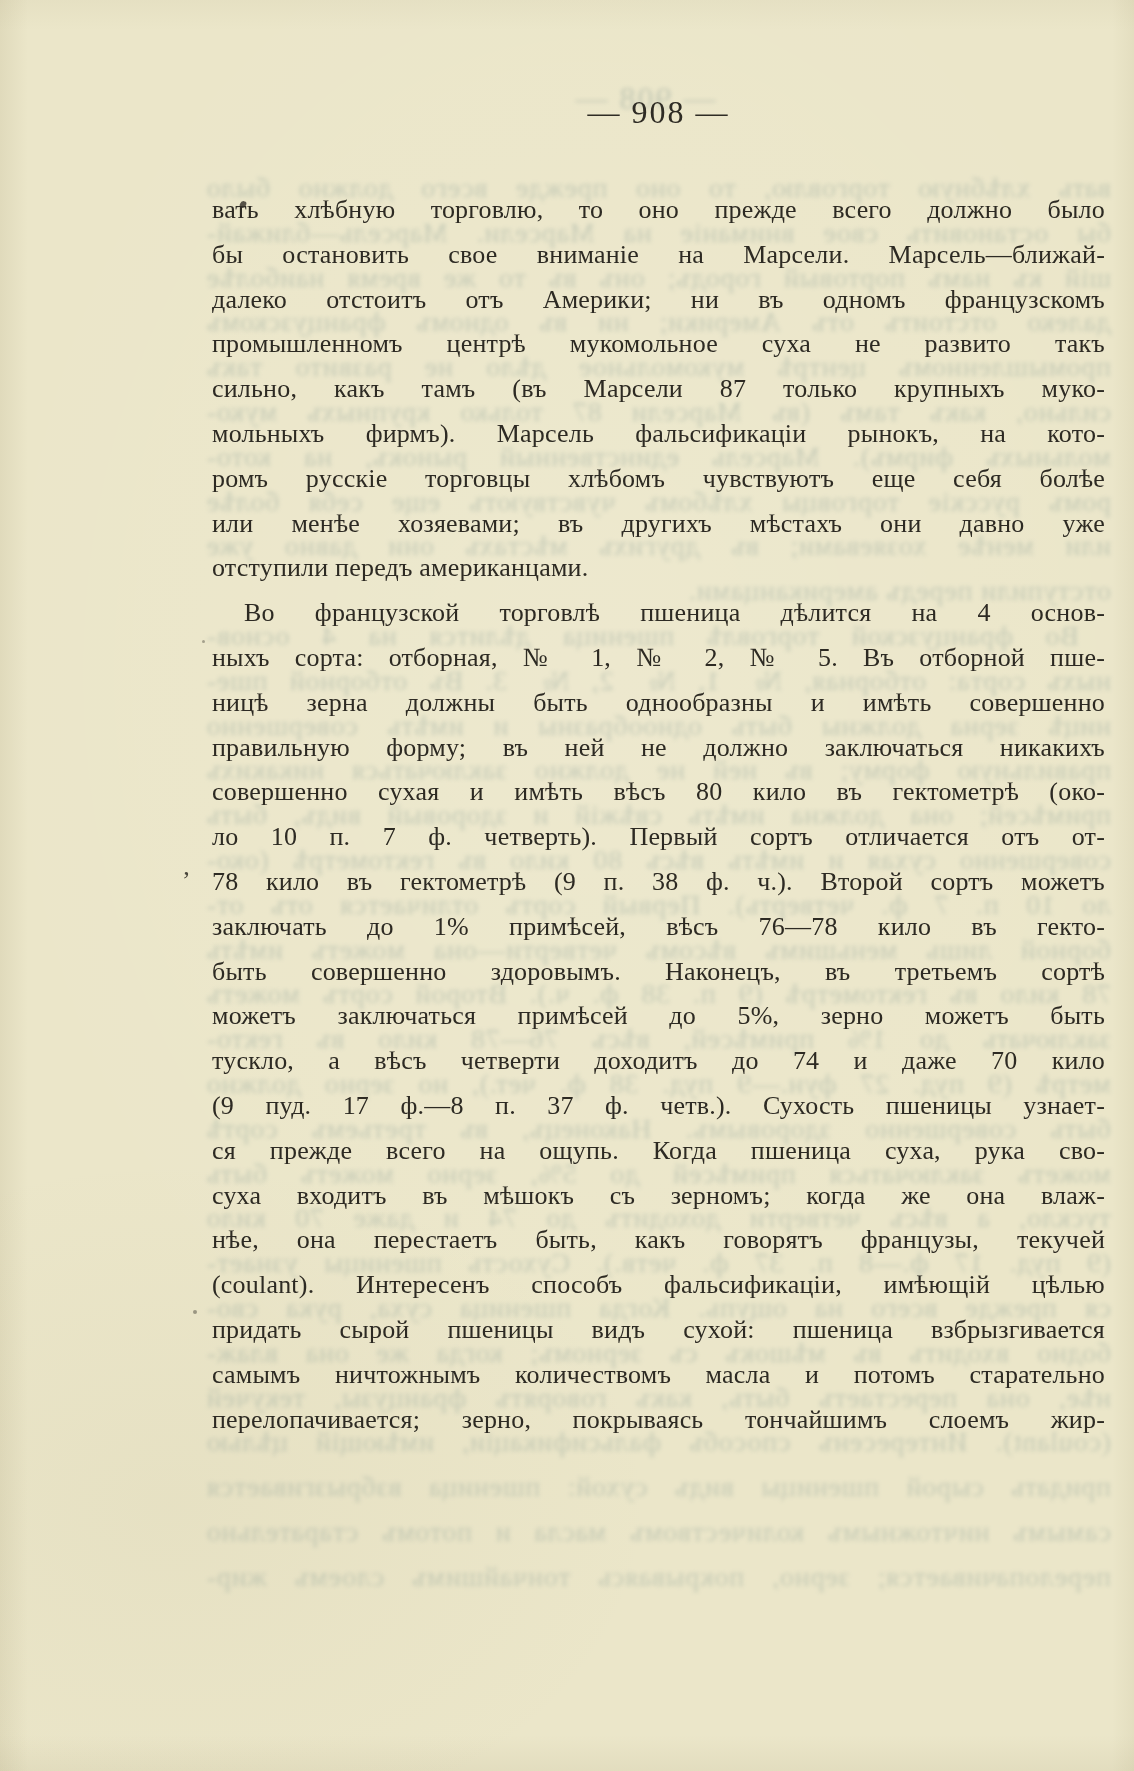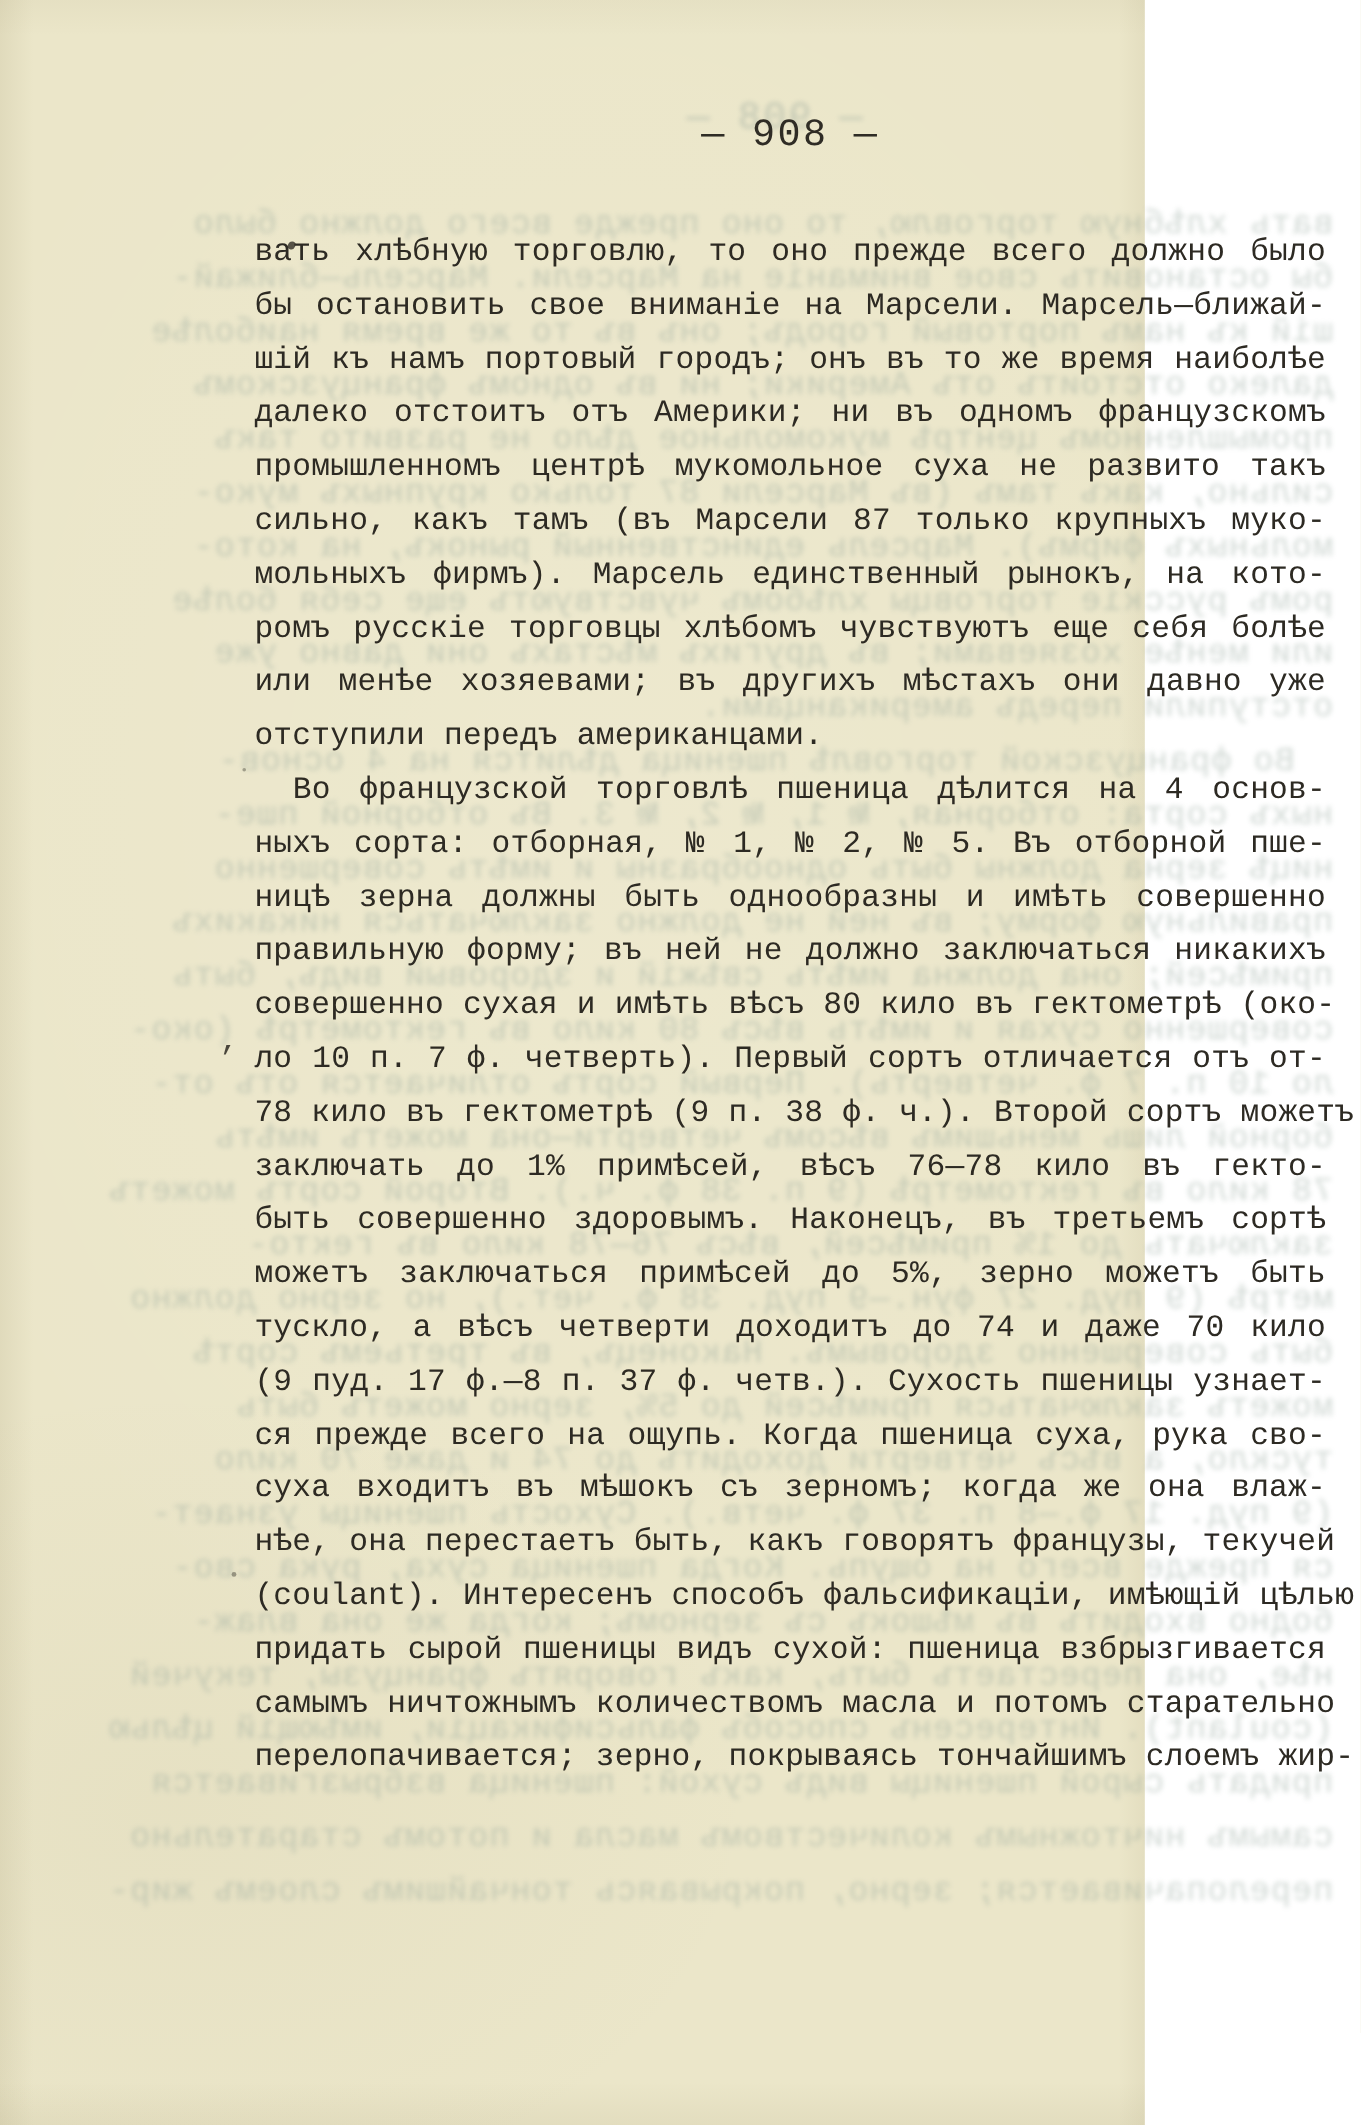--- a/index.html
+++ b/index.html
@@ -4,31 +4,31 @@
 <style>
   html, body {
     margin: 0;
     padding: 0;
     width: 1134px;
     height: 1771px;
     overflow: hidden;
   }
   .page {
     position: relative;
-    width: 954px;
+    width: 1134px;
     height: 1771px;
     background:
       radial-gradient(ellipse 900px 1200px at 52% 38%, rgba(255,255,252,0.10), rgba(0,0,0,0) 70%),
       radial-gradient(ellipse 700px 500px at 15% 85%, rgba(140,128,82,0.05), rgba(0,0,0,0) 70%),
       linear-gradient(90deg, rgba(125,112,68,0.10) 0px, rgba(0,0,0,0) 28px),
       linear-gradient(270deg, rgba(125,112,68,0.07) 0px, rgba(0,0,0,0) 22px),
       linear-gradient(0deg, rgba(125,112,68,0.08) 0px, rgba(0,0,0,0) 36px),
       linear-gradient(180deg, rgba(125,112,68,0.05) 0px, rgba(0,0,0,0) 30px),
       #ebe6c9;
-    font-family: Liberation Mono, monospace;
+    font-family: Liberation Serif, serif;
     color: #2d2a23;
   }
 
   
   .page-number {
     position: absolute;
     top: 94px;
     left: 212px;
     width: 893px;
     text-align: center;
@@ -149,25 +149,24 @@
         <div class="line">самымъ ничтожнымъ количествомъ масла и потомъ старательно</div>
         <div class="line">перелопачивается; зерно, покрываясь тончайшимъ слоемъ жир-</div>
       </div>
   </div>
 
   <div class="page-number">— 908 —</div>
 
   <div class="text-block">
       <div class="line">вать хлѣбную торговлю, то оно прежде всего должно было</div>
       <div class="line">бы остановить свое вниманіе на Марсели. Марсель—ближай-</div>
-      <div class="line">шій къ намъ портовый городъ; онъ въ то же время наиболѣе</div>
       <div class="line">далеко отстоитъ отъ Америки; ни въ одномъ французскомъ</div>
       <div class="line">промышленномъ центрѣ мукомольное суха не развито такъ</div>
       <div class="line">сильно, какъ тамъ (въ Марсели 87 только крупныхъ муко-</div>
-      <div class="line">мольныхъ фирмъ). Марсель единственный рынокъ, на кото-</div>
+      <div class="line">мольныхъ фирмъ). Марсель фальсификаціи рынокъ, на кото-</div>
       <div class="line">ромъ русскіе торговцы хлѣбомъ чувствуютъ еще себя болѣе</div>
       <div class="line">или менѣе хозяевами; въ другихъ мѣстахъ они давно уже</div>
       <div class="line para-end">отступили передъ американцами.</div>
       <div class="line indent">Во французской торговлѣ пшеница дѣлится на 4 основ-</div>
       <div class="line">ныхъ сорта: отборная, № 1, № 2, № 5. Въ отборной пше-</div>
       <div class="line">ницѣ зерна должны быть однообразны и имѣть совершенно</div>
       <div class="line">правильную форму; въ ней не должно заключаться никакихъ</div>
       <div class="line">совершенно сухая и имѣть вѣсъ 80 кило въ гектометрѣ (око-</div>
       <div class="line">ло 10 п. 7 ф. четверть). Первый сортъ отличается отъ от-</div>
       <div class="line">78 кило въ гектометрѣ (9 п. 38 ф. ч.). Второй сортъ можетъ</div>

